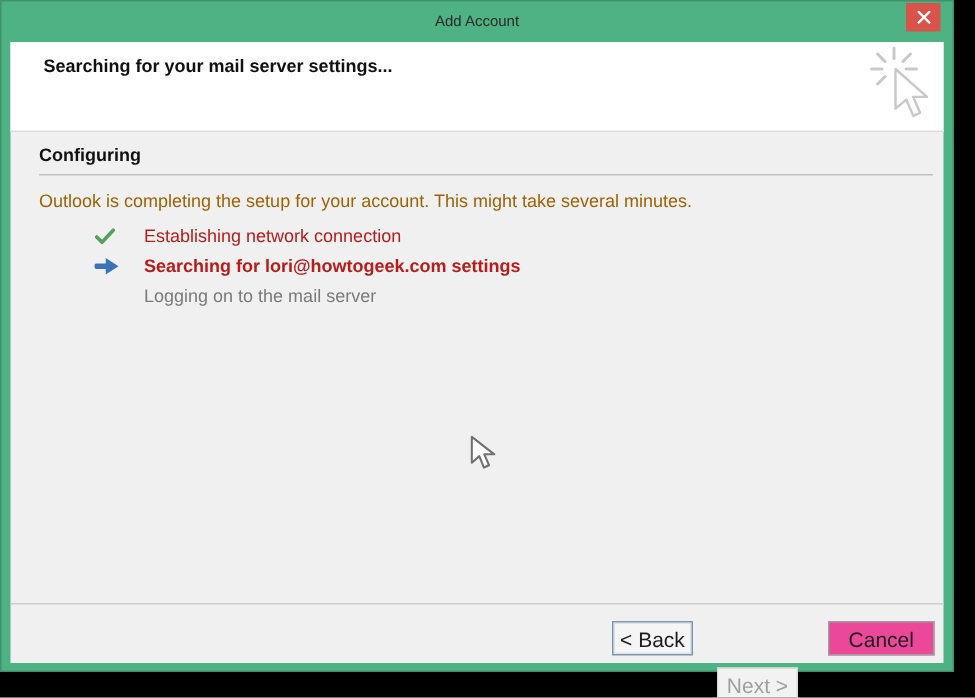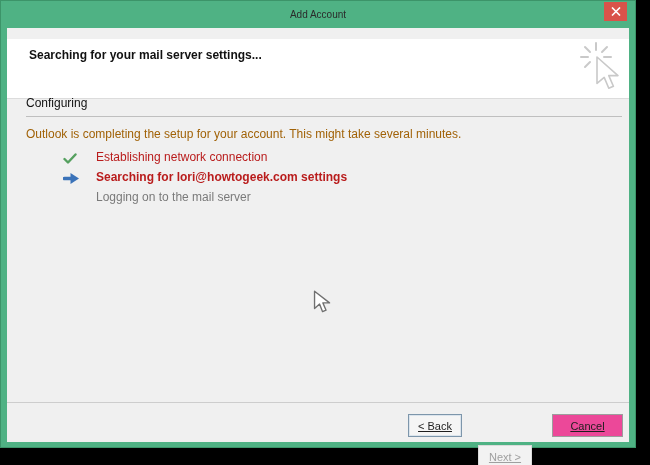--- a/index.html
+++ b/index.html
@@ -32,35 +32,35 @@
     border:none;padding:0;
     display:flex;align-items:center;justify-content:center;
     cursor:pointer;
   }
   .inner{
     position:absolute;left:6px;top:27px;
     width:622px;height:414px;
     background:#f0f0f0;
   }
   .header{
-    position:absolute;left:0;top:11px;right:0;height:60px;
+    position:absolute;left:0;top:0;right:0;height:60px;
     background:#ffffff;
     border-bottom:1px solid #dcdcdc;
     box-sizing:border-box;
   }
   .header-title{
     position:absolute;left:22px;top:9px;
     font-size:12px;font-weight:bold;color:#111;
   }
   .click-spark-icon{
     position:absolute;right:7px;top:2px;
   }
   .section-title{
     position:absolute;left:19px;top:68px;
-    font-size:12px;font-weight:normal;color:#111;
+    font-size:12px;font-weight:bold;color:#111;
   }
   .section-rule{
     position:absolute;left:19px;right:7px;top:88px;
     height:1px;background:#bfbfbf;
   }
   .description{
     position:absolute;left:19px;top:99px;
     font-size:12px;color:#a16207;
   }
   .steps{
@@ -78,24 +78,23 @@
   }
   .step-row.current .step-label{font-weight:bold;text-align:center;}
   .step-row.pending .step-label{color:#7a7a7a;}
   .bottom-rule{
     position:absolute;left:0;right:0;top:374px;
     height:1px;background:#cdcdcd;
   }
   .btn{
     position:absolute;top:386px;height:23px;
     font-family:"Liberation Sans", sans-serif;
-    font-size:11px;color:#1e1e1e;
+    font-size:14px;color:#1e1e1e;
     box-sizing:border-box;padding:0;
     cursor:pointer;
-    text-decoration:underline;
   }
   .btn-back{
     left:401px;width:54px;
     background:#f5f5f5;
     border:1px solid #7d96ab;
     box-shadow:inset 0 0 0 1px #dbe4ec;
   }
   .btn-next{
     left:471px;width:54px;
     background:#f2f2f2;

